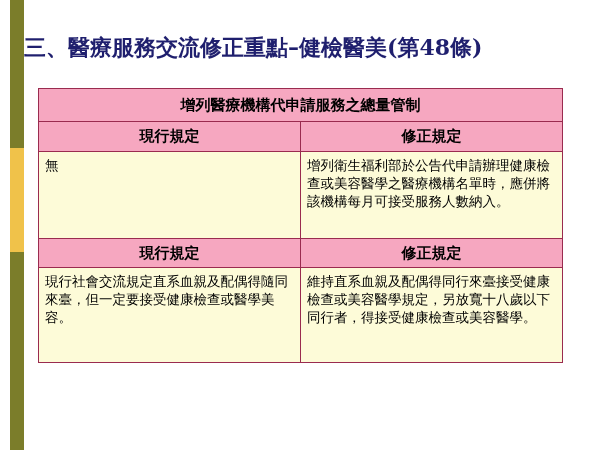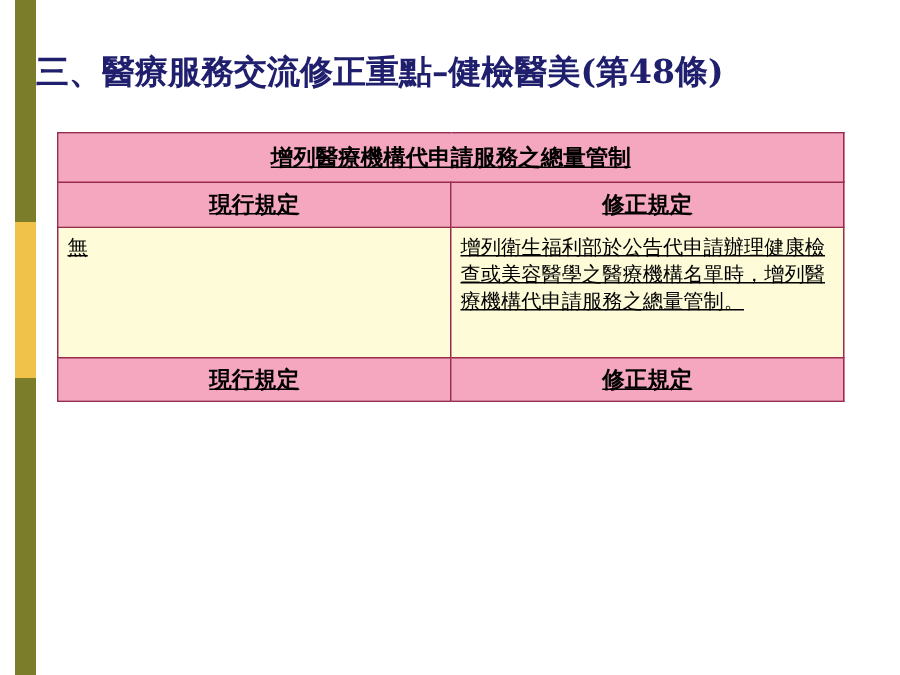--- a/index.html
+++ b/index.html
@@ -67,21 +67,20 @@
     table-layout: fixed;
   }
   .tbl td {
     border: 1px solid #9a2b4f;
     padding: 4px 6px;
     font-size: 13.5px;
     line-height: 1.35;
     vertical-align: top;
     color: #000000;
     font-family: "DejaVu Serif", "Liberation Serif", serif;
-    text-decoration: underline;
   }
   td.hdr-main {
     background: #f6a7c0;
     text-align: center;
     font-size: 15px;
     font-weight: bold;
     padding: 6px 6px;
     vertical-align: middle;
   }
   td.hdr-sub {
@@ -123,22 +122,26 @@
     <tbody>
       <tr>
         <td class="hdr-main" colspan="2">增列醫療機構代申請服務之總量管制</td>
       </tr>
       <tr>
         <td class="hdr-sub">現行規定</td>
         <td class="hdr-sub">修正規定</td>
       </tr>
       <tr>
         <td class="body-cell">無</td>
-        <td class="body-cell">增列衛生福利部於公告代申請辦理健康檢查或美容醫學之醫療機構名單時，增列醫療機構代申請服務之總量管制。</td>
+        <td class="body-cell">增列衛生福利部於公告代申請辦理健康檢查或美容醫學之醫療機構名單時，應併將該機構每月可接受服務人數納入。</td>
       </tr>
       <tr>
         <td class="hdr-sub">現行規定</td>
         <td class="hdr-sub">修正規定</td>
+      </tr>
+      <tr>
+        <td class="body-cell-2">現行社會交流規定直系血親及配偶得隨同來臺，但一定要接受健康檢查或醫學美容。</td>
+        <td class="body-cell-2">維持直系血親及配偶得同行來臺接受健康檢查或美容醫學規定，另放寬十八歲以下同行者，得接受健康檢查或美容醫學。</td>
       </tr>
     </tbody>
   </table>
 
 </div>
 
 </body></html>

